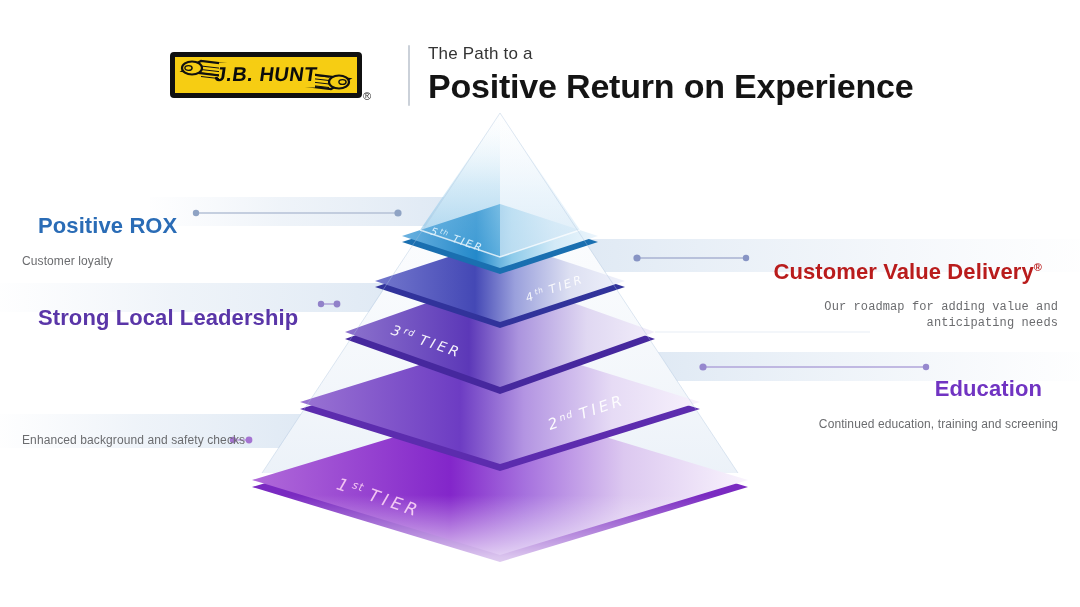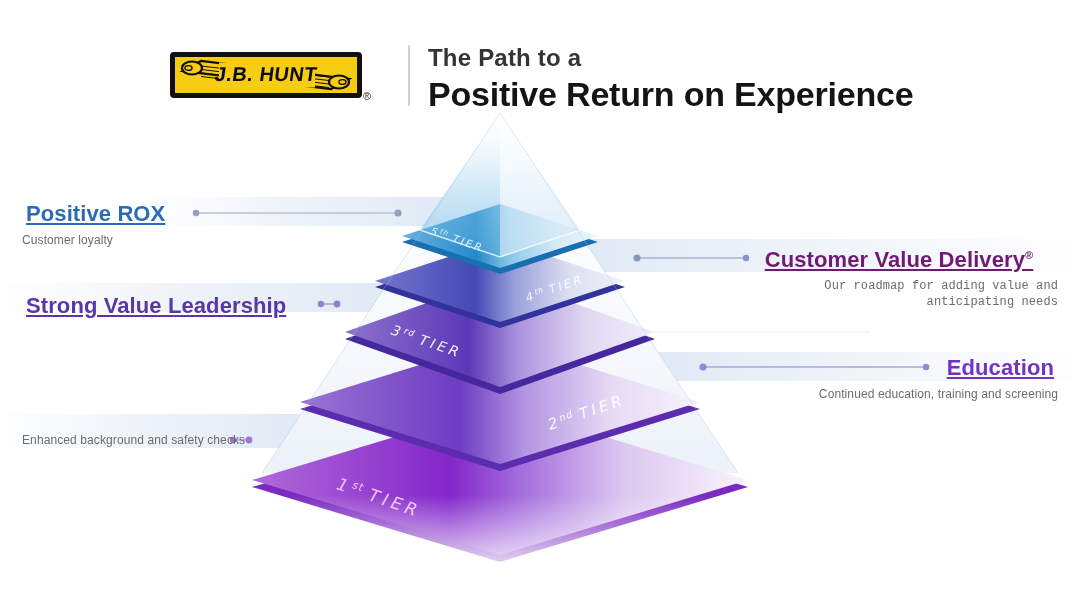--- a/index.html
+++ b/index.html
@@ -9,34 +9,34 @@
 
   
   .logo{position:absolute;left:170px;top:52px;width:192px;height:46px;background:#f6cd13;
         border:5px solid #101010;border-radius:4px;box-sizing:border-box;}
   .logo-inner{position:absolute;left:0;top:0;width:100%;height:100%;}
   .logo-text{position:absolute;left:50%;top:50%;transform:translate(-50%,-54%) skewX(-8deg);
              font-weight:700;font-size:20px;letter-spacing:.5px;color:#0c0c0c;white-space:nowrap;}
   .logo-reg{position:absolute;left:363px;top:90px;font-size:11px;color:#2a2a2a;}
   .divider{position:absolute;left:408px;top:45px;width:2px;height:61px;background:#cbd1d9;border-radius:1px;}
   .titles{position:absolute;left:428px;top:44px;}
-  .title-1{font-size:24px;font-weight:700;color:#343434;letter-spacing:.2px;}
+  .title-1{font-size:17px;font-weight:400;color:#343434;letter-spacing:.2px;}
   .title-2{font-size:34px;font-weight:700;color:#141414;margin-top:3px;letter-spacing:-.2px;}
 
   
   .lab{position:absolute;}
-  .lab h2{margin:4px;font-size:22px;font-weight:700;letter-spacing:.1px;line-height:1.1;text-decoration:underline;}
+  .lab h2{margin:16px;font-size:22px;font-weight:700;letter-spacing:.1px;line-height:1.1;}
   .lab .desc{margin-top:7px;font-size:12px;color:#6b6c6f;line-height:1.32;letter-spacing:.1px;}
   .lab.right{text-align:right;}
   .lab sup{font-size:11px;vertical-align:super;}
   .lab-rox{left:22px;top:198px;}      .lab-rox h2{color:#2a6cb6;}
   .lab-sll{left:22px;top:290px;}      .lab-sll h2{color:#5a36a8;} .lab-sll .desc{width:240px;}
   .lab-ss{left:22px;top:426px;}       .lab-ss h2{color:#8123c6;}  .lab-ss .desc{width:225px;}
-  .lab-cvd{right:22px;top:244px;}     .lab-cvd h2{color:#701a75;text-align:center;} .lab-cvd .desc{width:318px;margin-left:auto;font-family:Liberation Mono, monospace;}
-  .lab-edu{right:22px;top:352px;}     .lab-edu h2{color:#7134c2;} .lab-edu .desc{width:252px;margin-left:auto;}
+  .lab-cvd{right:22px;top:244px;}     .lab-cvd h2{color:#b91c1c;} .lab-cvd .desc{width:318px;margin-left:auto;font-family:Liberation Mono, monospace;}
+  .lab-edu{right:22px;top:361px;}     .lab-edu h2{color:#7134c2;} .lab-edu .desc{width:252px;margin-left:auto;}
 
   
   text.tl{font-family:"DejaVu Sans","Liberation Sans",sans-serif;font-style:italic;font-weight:400;}
   .tl .ord{letter-spacing:1px;}
   .tl1{font-size:17px;letter-spacing:4px;fill:#f1c3f2;}
   .tl2{font-size:15px;letter-spacing:3.5px;fill:#ffffff;opacity:.95;}
   .tl3{font-size:14px;letter-spacing:3.2px;fill:#ffffff;opacity:.93;}
   .tl4{font-size:11.5px;letter-spacing:2.6px;fill:#ffffff;opacity:.9;}
   .tl5{font-size:10.5px;letter-spacing:2.2px;fill:#ddf2fd;opacity:.97;}
 </style>
@@ -208,21 +208,21 @@
   <div class="titles">
     <div class="title-1">The Path to a</div>
     <div class="title-2">Positive Return on Experience</div>
   </div>
 
   <div class="lab lab-rox">
     <h2>Positive ROX</h2>
     <div class="desc">Customer loyalty</div>
   </div>
   <div class="lab lab-sll">
-    <h2>Strong Value Leadership</h2>
+    <h2>Strong Local Leadership</h2>
   </div>
   <div class="lab lab-ss">
     <div class="desc">Enhanced background and safety checks</div>
   </div>
 
   <div class="lab right lab-cvd">
     <h2><span>Customer Value Delivery</span><sup>®</sup></h2>
     <div class="desc">Our roadmap for adding value and anticipating needs</div>
   </div>
   <div class="lab right lab-edu">

